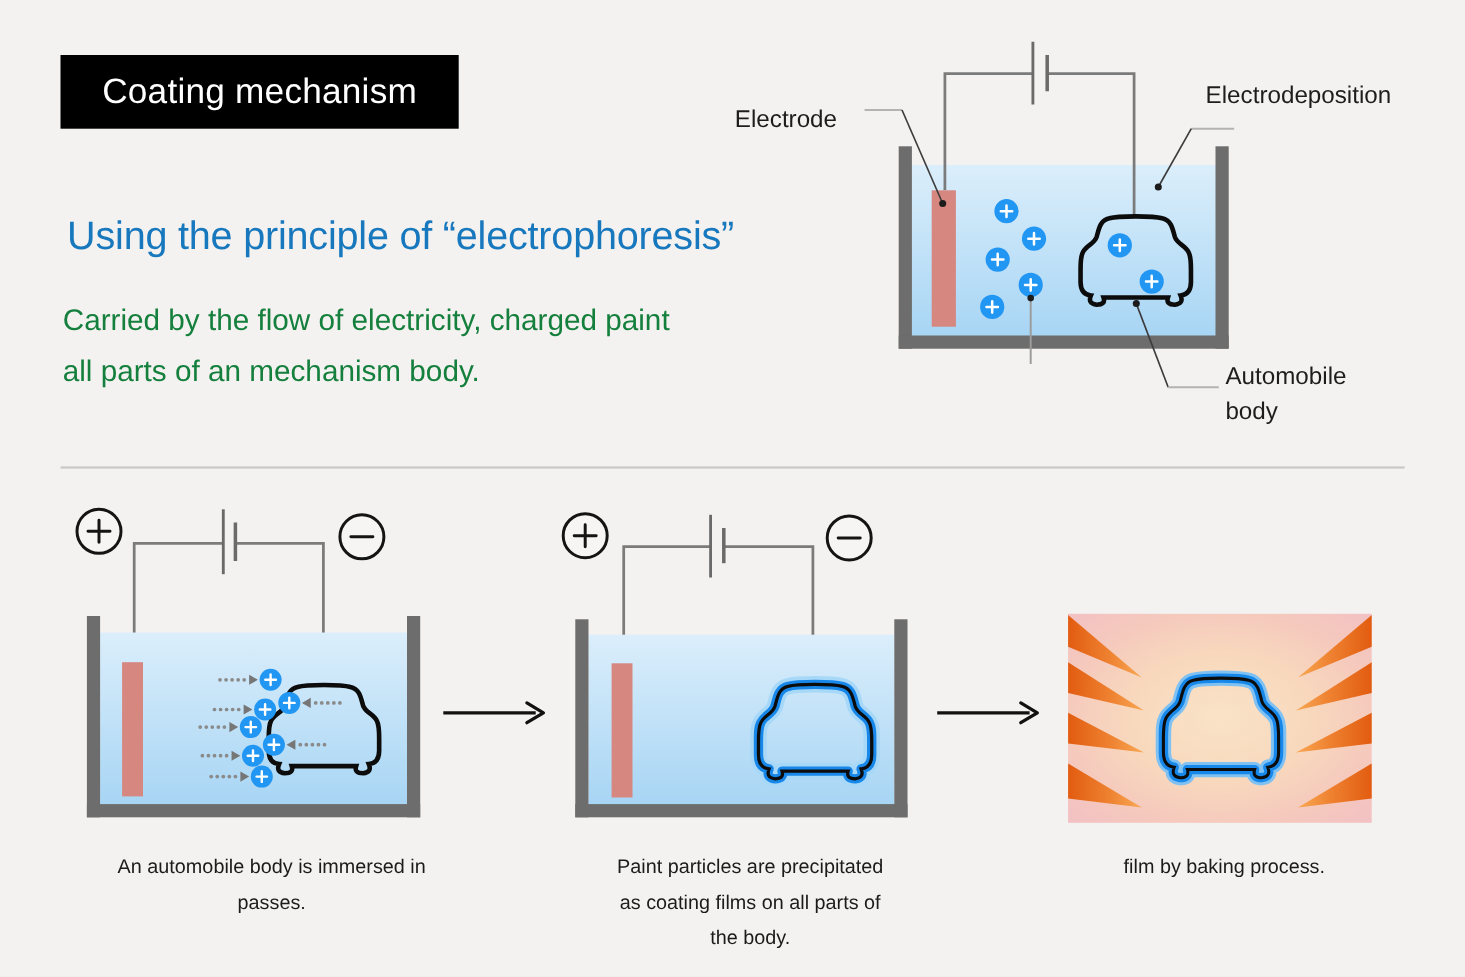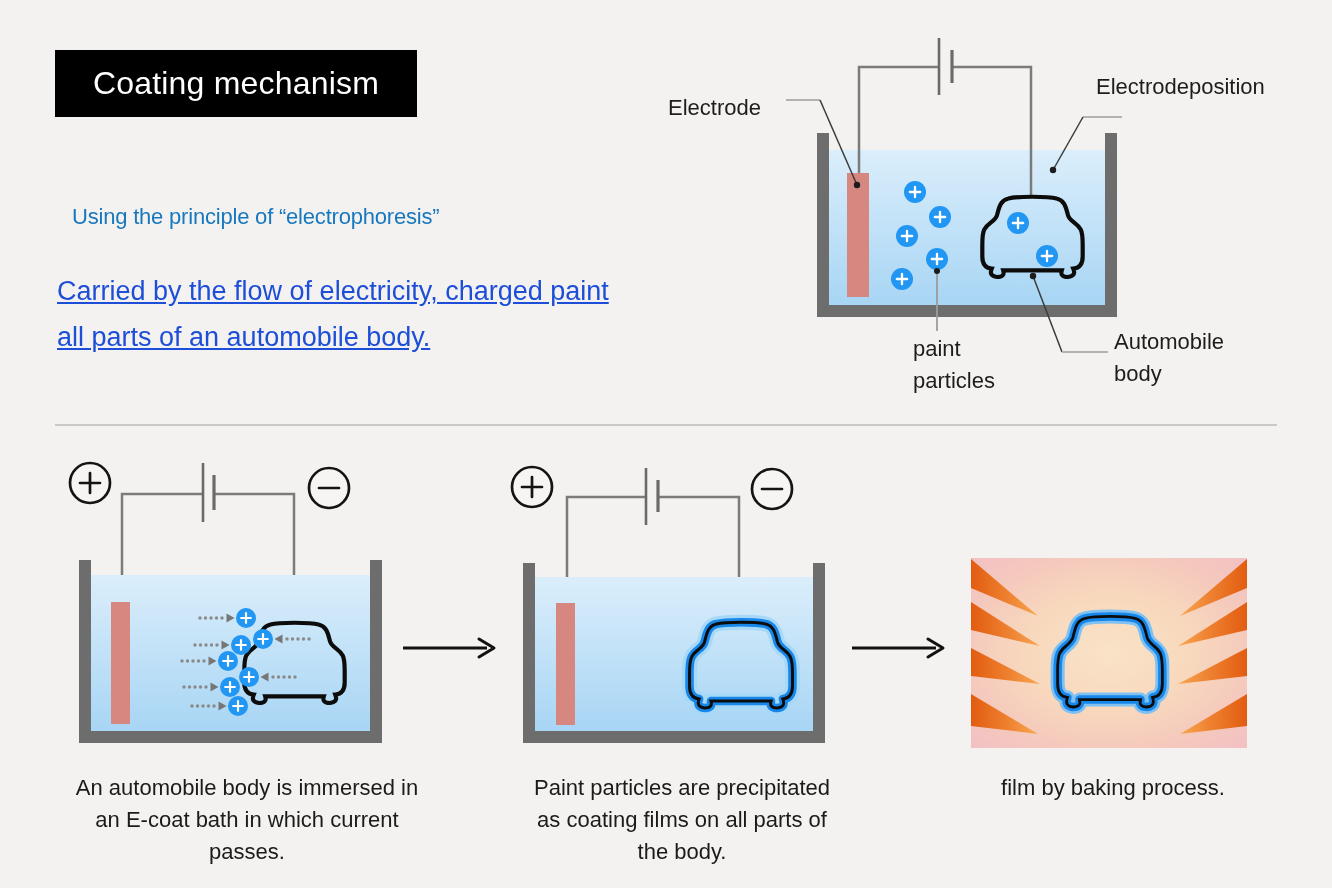--- a/index.html
+++ b/index.html
@@ -8,44 +8,44 @@
     font-family:"Liberation Sans","DejaVu Sans",sans-serif;overflow:hidden;
     color:#202020;
   }
   .abs{position:absolute;}
   .title-box{
     left:55px;top:50px;width:362px;height:67px;background:#000;
     display:flex;align-items:center;justify-content:center;
   }
   .title-box span{color:#fff;font-size:32px;letter-spacing:.2px;}
   .subtitle{
-    left:57px;top:189px;margin:15px;font-size:22px;font-weight:500;
+    left:57px;top:189px;margin:4px;font-size:36px;font-weight:500;
     color:#1878be;letter-spacing:-.2px;white-space:nowrap;
   }
-  .body-text{left:57px;top:268px;font-size:27px;line-height:46px;color:#1d4ed8;white-space:nowrap;text-decoration:underline;}
+  .body-text{left:57px;top:268px;font-size:27px;line-height:46px;color:#15803d;white-space:nowrap;}
   .diag-label{font-size:22px;color:#1d1d1d;line-height:32px;white-space:nowrap;}
   .center{}
   .divider{left:55px;top:424px;width:1222px;height:2px;background:#cbc9c6;}
-  .caption{font-size:22px;line-height:32px;color:#1b1b1b;text-align:center;}
+  .caption{font-size:18px;line-height:32px;color:#1b1b1b;text-align:center;}
   svg{position:absolute;display:block;}
   .svg-top{left:650px;top:25px;}
   .svg-steps{left:0;top:440px;}
 </style>
 </head>
 <body>
 
 <div class="canvas">
 
   <div class="abs title-box">
     <span>Coating mechanism</span>
   </div>
   <h2 class="abs subtitle">Using the principle of “electrophoresis”</h2>
   <div class="abs body-text">
     <div>Carried by the flow of electricity, charged paint</div>
-    <div>all parts of an automobile body.</div>
+    <div>all parts of an mechanism body.</div>
   </div>
 
   <svg class="svg-top" width="660" height="360" viewBox="650 25 660 360">
     <defs>
       <linearGradient id="water" x1="0" y1="0" x2="0" y2="1">
         <stop offset="0" stop-color="#dbeefb"></stop>
           <stop offset="1" stop-color="#a7d5f4"></stop>
       </linearGradient>
       <g id="pp11">
         <circle r="11" fill="#2196f3"></circle>
@@ -128,24 +128,20 @@
       <path d="M1033 276 L1062 352" stroke="#3c3c3c" stroke-width="1.5"></path>
       <path d="M1062 352 H1108" stroke="#b3b3b3" stroke-width="1.8"></path>
       <circle cx="1033" cy="276" r="3.2" fill="#1c1c1c"></circle>
     </g>
   </svg>
 
   <div class="abs diag-label" style="left:668px;top:92px;">Electrode</div>
   <div class="abs diag-label center" style="left:1096px;top:71px;width:196px;">
     <div>Electrodeposition</div>
   </div>
-  <div class="abs diag-label" style="left:913px;top:333px;">
-    <div>paint</div>
-    <div>particles</div>
-  </div>
   <div class="abs diag-label" style="left:1114px;top:326px;">
     <div>Automobile</div>
     <div>body</div>
   </div>
 
   <div class="abs divider"></div>
 
   <svg class="svg-steps" width="1332" height="330" viewBox="440 440 1332 330" style="left:0;top:440px">
     <g transform="translate(440,0)">
 
@@ -243,21 +239,20 @@
         <path d="M32 8 C24 10 23 18 21 26 C19 33 12 34 9 41 C7 45 7 50 7 58 L7 70 Q7 82 16 83 Q13 91 21 92 Q29 92 27 85 L83 85 Q81 92 89 92 Q97 91 94 83 Q103 82 103 70 L103 58 C103 50 103 45 101 41 C98 34 91 33 89 26 C87 18 86 10 78 8 C70 5.5 40 5.5 32 8 Z" transform="translate(1050,610) scale(1.0909,1.0543)" fill="none" stroke="#7ec1f2" stroke-width="14" vector-effect="non-scaling-stroke" stroke-linejoin="round"></path>
         <path d="M32 8 C24 10 23 18 21 26 C19 33 12 34 9 41 C7 45 7 50 7 58 L7 70 Q7 82 16 83 Q13 91 21 92 Q29 92 27 85 L83 85 Q81 92 89 92 Q97 91 94 83 Q103 82 103 70 L103 58 C103 50 103 45 101 41 C98 34 91 33 89 26 C87 18 86 10 78 8 C70 5.5 40 5.5 32 8 Z" transform="translate(1050,610) scale(1.0909,1.0543)" fill="none" stroke="#1787e9" stroke-width="8.5" vector-effect="non-scaling-stroke" stroke-linejoin="round"></path>
         <path d="M32 8 C24 10 23 18 21 26 C19 33 12 34 9 41 C7 45 7 50 7 58 L7 70 Q7 82 16 83 Q13 91 21 92 Q29 92 27 85 L83 85 Q81 92 89 92 Q97 91 94 83 Q103 82 103 70 L103 58 C103 50 103 45 101 41 C98 34 91 33 89 26 C87 18 86 10 78 8 C70 5.5 40 5.5 32 8 Z" transform="translate(1050,610) scale(1.0909,1.0543)" fill="none" stroke="#0c0c0c" stroke-width="2.8" vector-effect="non-scaling-stroke"></path>
       </g>
     </g>
     </g>
   </svg>
 
   <div class="abs caption" style="left:37px;top:772px;width:420px;">
     <div>An automobile body is immersed in</div>
-    <div>an E-coat bath in which current</div>
     <div>passes.</div>
   </div>
   <div class="abs caption" style="left:472px;top:772px;width:420px;">
     <div>Paint particles are precipitated</div>
     <div>as coating films on all parts of</div>
     <div>the body.</div>
   </div>
   <div class="abs caption" style="left:923px;top:772px;width:380px;">
     <div>film by baking process.</div>
   </div>

